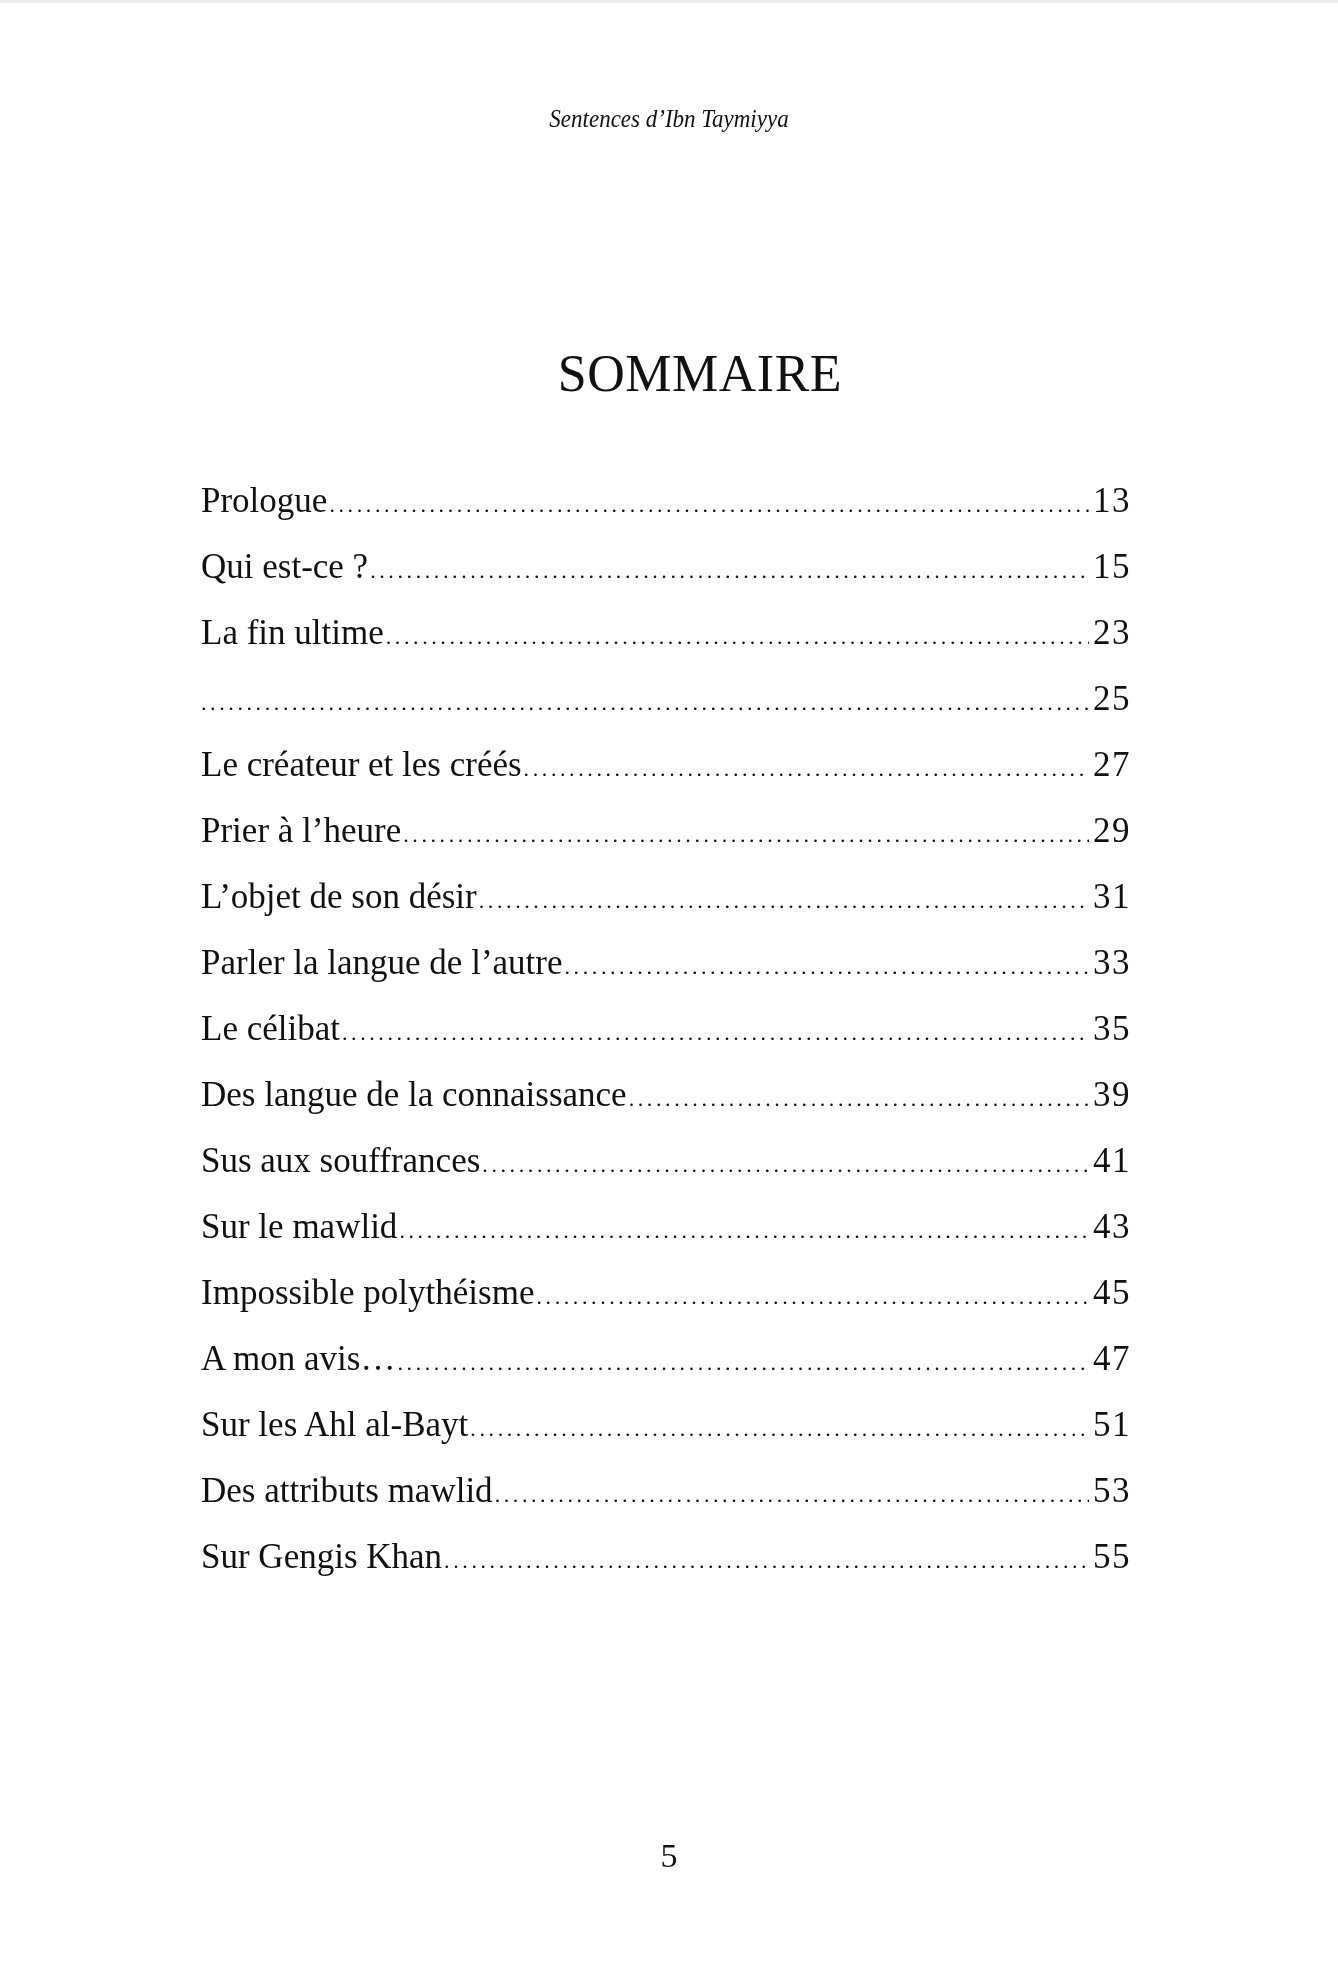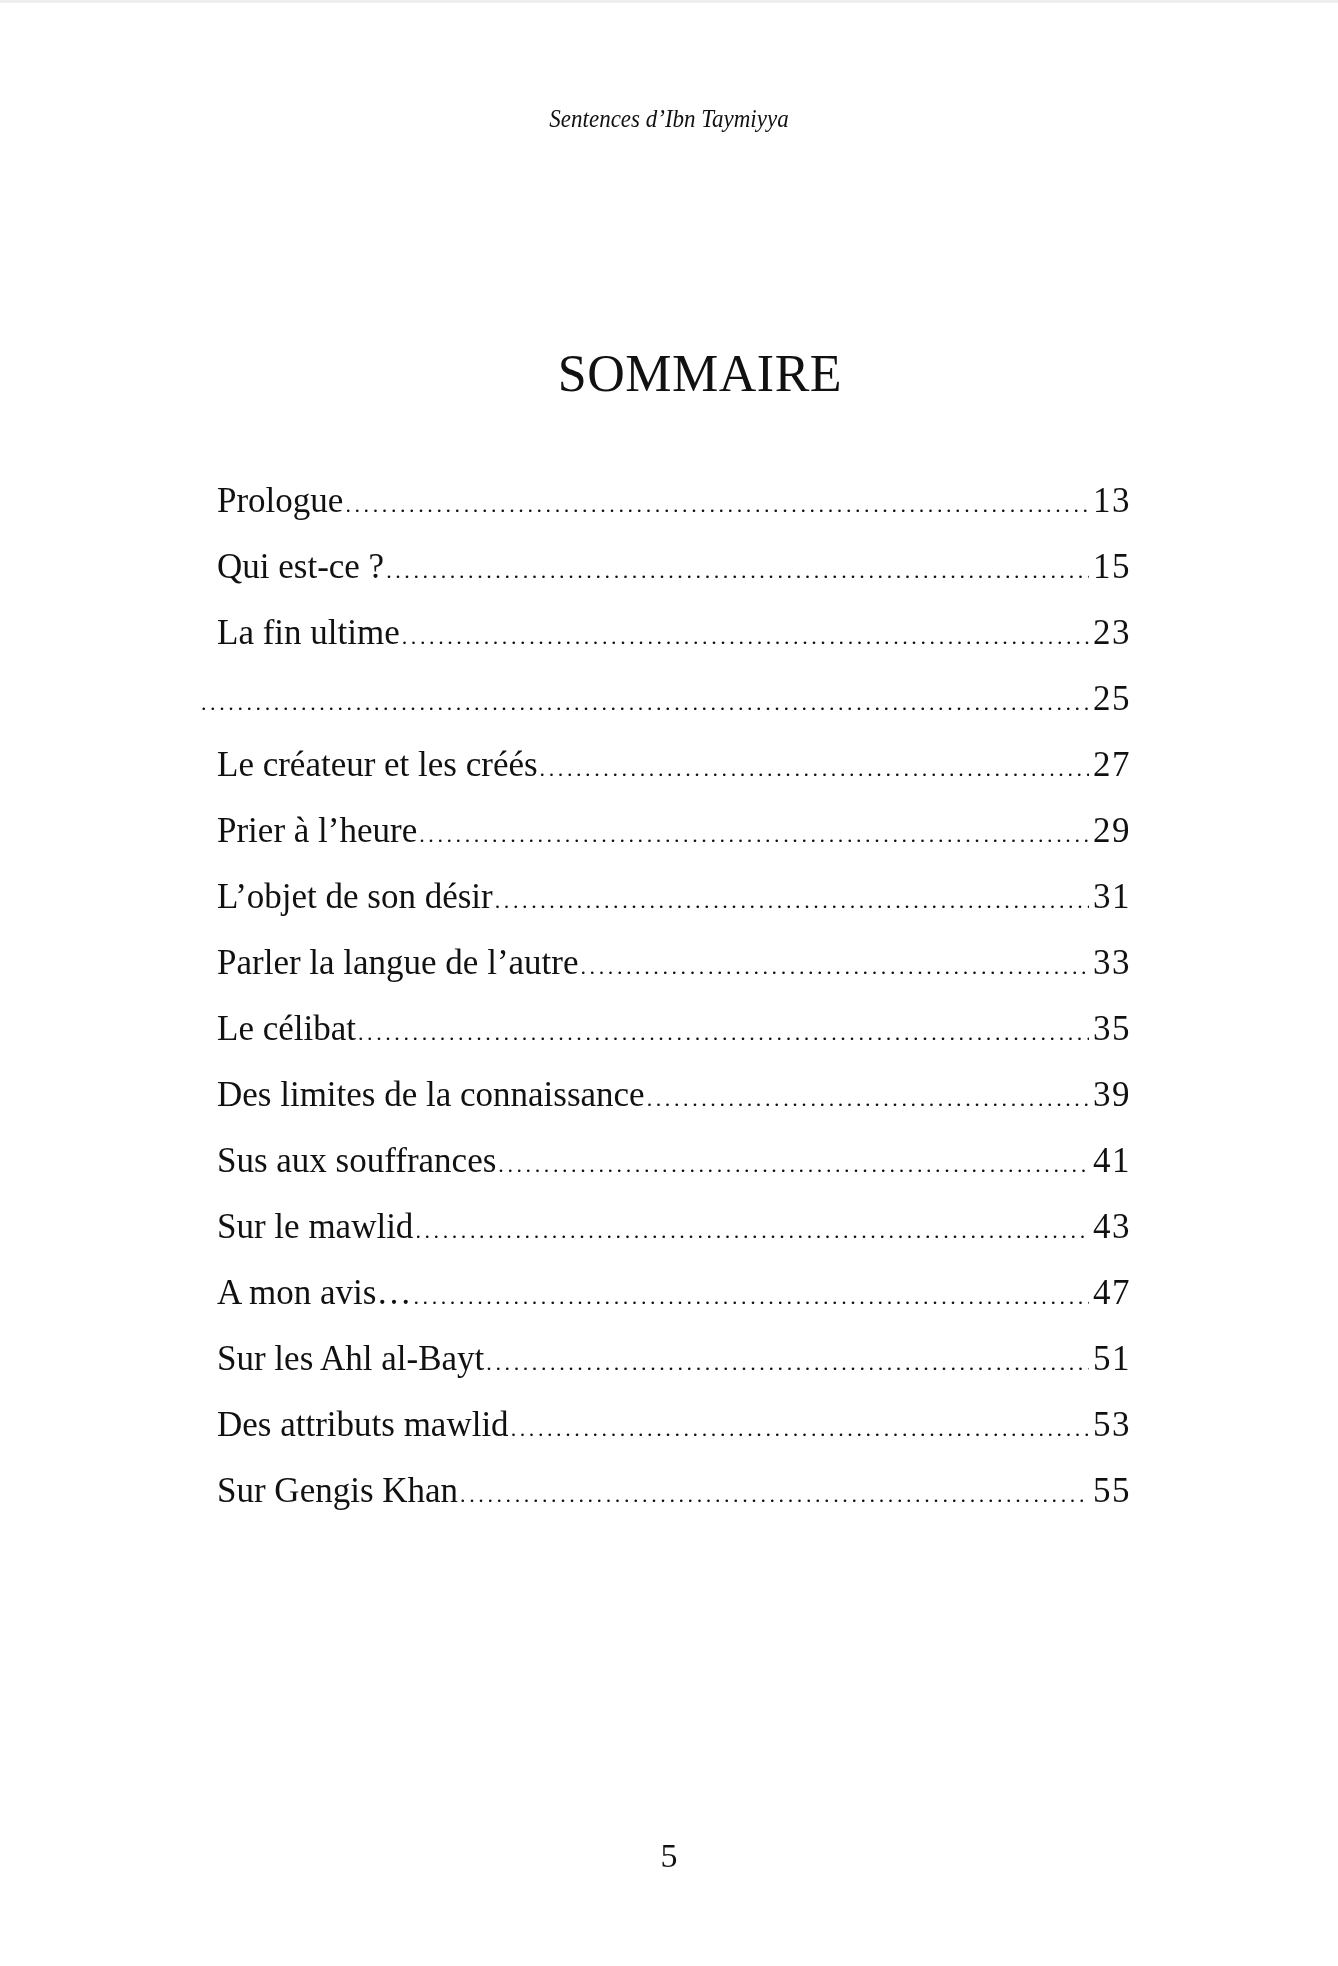--- a/index.html
+++ b/index.html
@@ -15,21 +15,21 @@
   }
   .title {
     position: absolute; left: 0; width: 1338px; top: 344px;
     text-align: center; font-size: 52px; line-height: 60px; letter-spacing: 0.5px; padding-left: 31px;
   }
   .toc { position: absolute; left: 201px; width: 930px; top: 477px; margin: 0; padding: 0; list-style: none; }
   .toc-row {
     display: flex; align-items: baseline; height: 66px; line-height: 48px;
     font-size: 35px;
   }
-  .toc-label { white-space: nowrap; flex: 0 0 auto; padding-right: 2px; margin-left: 16px; }
+  .toc-label { white-space: nowrap; flex: 0 0 auto; padding-right: 2px; }
   .toc-dots {
     flex: 1 1 auto; overflow: hidden; white-space: nowrap;
     font-size: 22px; letter-spacing: 3.6px; color: #111;
   }
   .toc-dots::before {
     content: "....................................................................................................................................................................................................................";
   }
   .toc-page { flex: 0 0 auto; padding-left: 4px; letter-spacing: 1.5px; }
   .page-number {
     position: absolute; left: 0; width: 1338px; top: 1836px;
@@ -84,33 +84,38 @@
       <span class="toc-label">Parler la langue de l’autre</span>
       <span class="toc-dots"></span>
       <span class="toc-page">33</span>
     </li>
   <li class="toc-row">
       <span class="toc-label">Le célibat</span>
       <span class="toc-dots"></span>
       <span class="toc-page">35</span>
     </li>
   <li class="toc-row">
-      <span class="toc-label">Des limites de la connaissance</span>
+      <span class="toc-label">Des langue de la connaissance</span>
       <span class="toc-dots"></span>
       <span class="toc-page">39</span>
     </li>
   <li class="toc-row">
       <span class="toc-label">Sus aux souffrances</span>
       <span class="toc-dots"></span>
       <span class="toc-page">41</span>
     </li>
   <li class="toc-row">
       <span class="toc-label">Sur le mawlid</span>
       <span class="toc-dots"></span>
       <span class="toc-page">43</span>
+    </li>
+  <li class="toc-row">
+      <span class="toc-label">Impossible polythéisme</span>
+      <span class="toc-dots"></span>
+      <span class="toc-page">45</span>
     </li>
   <li class="toc-row">
       <span class="toc-label">A mon avis…</span>
       <span class="toc-dots"></span>
       <span class="toc-page">47</span>
     </li>
   <li class="toc-row">
       <span class="toc-label">Sur les Ahl al-Bayt</span>
       <span class="toc-dots"></span>
       <span class="toc-page">51</span>

